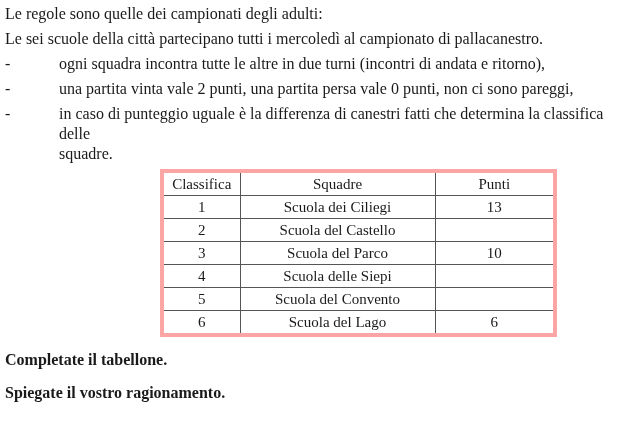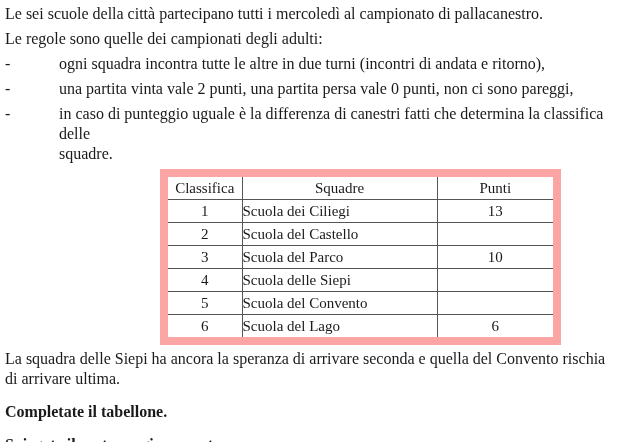--- a/index.html
+++ b/index.html
@@ -27,50 +27,50 @@
   }
   .rule-marker {
     width: 25px;
     flex: 0 0 25px;
   }
   .rule-body { flex: 1; margin-left: 29px; }
   .standings-table {
     border-collapse: collapse;
     table-layout: fixed;
     margin: 4px 0 4px 155px;
-    border: 8px solid #fca5a5;
+    border: 4px solid #fca5a5;
     font-size: 15px;
   }
   .standings-table td, .standings-table th {
     border: 1px solid #555555;
     height: 22px;
     padding: 0;
     font-weight: normal;
     line-height: 22px;
     overflow: hidden;
     white-space: nowrap;
   }
   .col-rank  { width: 78px; }
   .col-team  { width: 195px; }
   .col-pts   { width: 120px; }
   .cell-center { text-align: center; }
-  .cell-team { text-align: left; padding-left: 8px; }
+  .cell-team { text-align: center; padding-left: 8px; }
   .task {
     font-weight: bold;
     line-height: 20px;
     margin-top: 13px;
   }
 </style>
 </head>
 <body>
 
 <div class="page">
 
+  <p class="para">Le regole sono quelle dei campionati degli adulti:</p>
   <p class="para">Le sei scuole della città partecipano tutti i mercoledì al campionato di pallacanestro.</p>
-  <p class="para">Le regole sono quelle dei campionati degli adulti:</p>
 
   <div class="rule-item">
     <span class="rule-marker">-</span>
     <span class="rule-body">ogni squadra incontra tutte le altre in due turni (incontri di andata e ritorno),</span>
   </div>
 
   <div class="rule-item">
     <span class="rule-marker">-</span>
     <span class="rule-body">una partita vinta vale 2 punti, una partita persa vale 0 punti, non ci sono pareggi,</span>
   </div>
@@ -119,18 +119,17 @@
       <td class="cell-center"></td>
     </tr>
     <tr>
       <td class="cell-center">6</td>
       <td class="cell-team">Scuola del Lago</td>
       <td class="cell-center">6</td>
     </tr>
   </tbody>
     </table>
 
-  <p class="para"><span>La squadra delle Siepi ha ancora la speranza di arrivare seconda e quella del Convento rischia</span><br><span>di arrivare ultima.</span></p>
 
   <p class="task">Completate il tabellone.</p>
   <p class="task">Spiegate il vostro ragionamento.</p>
 
 </div>
 
 </body></html>

